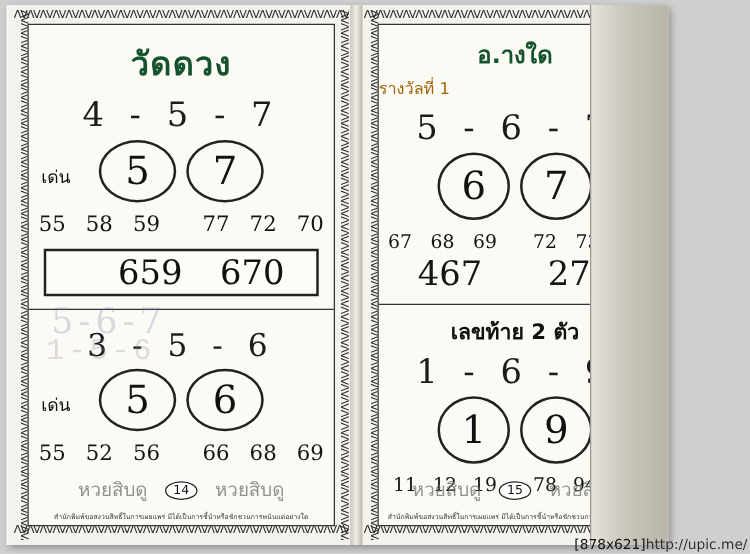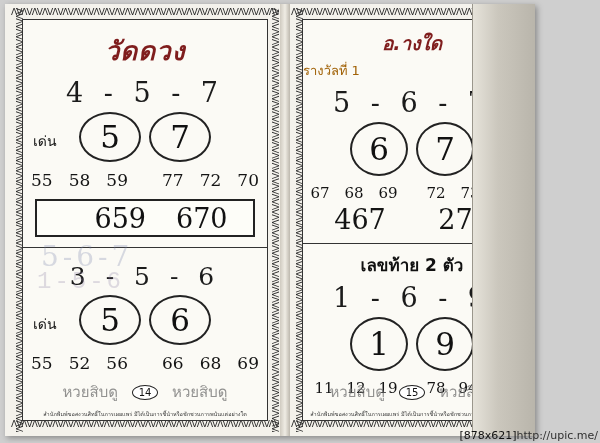--- a/index.html
+++ b/index.html
@@ -76,22 +76,21 @@
     position: absolute;
     left: 11px; right: 11px; top: 11px; bottom: 11px;
     border: 1px solid #333;
     background: #fbfaf5;
   }
 
   .title {
     text-align: center;
     font-family: "DejaVu Sans", sans-serif;
     font-weight: bold;
-    color: #7f1d1d;
-    font-style: italic;
+    color: #14532d;
   }
   .title-main {
     font-size: 26px;
     letter-spacing: 1px;
     margin-top: 10px;
   }
   .title-right {
     font-size: 19px;
     margin-top: 8px;
   }

